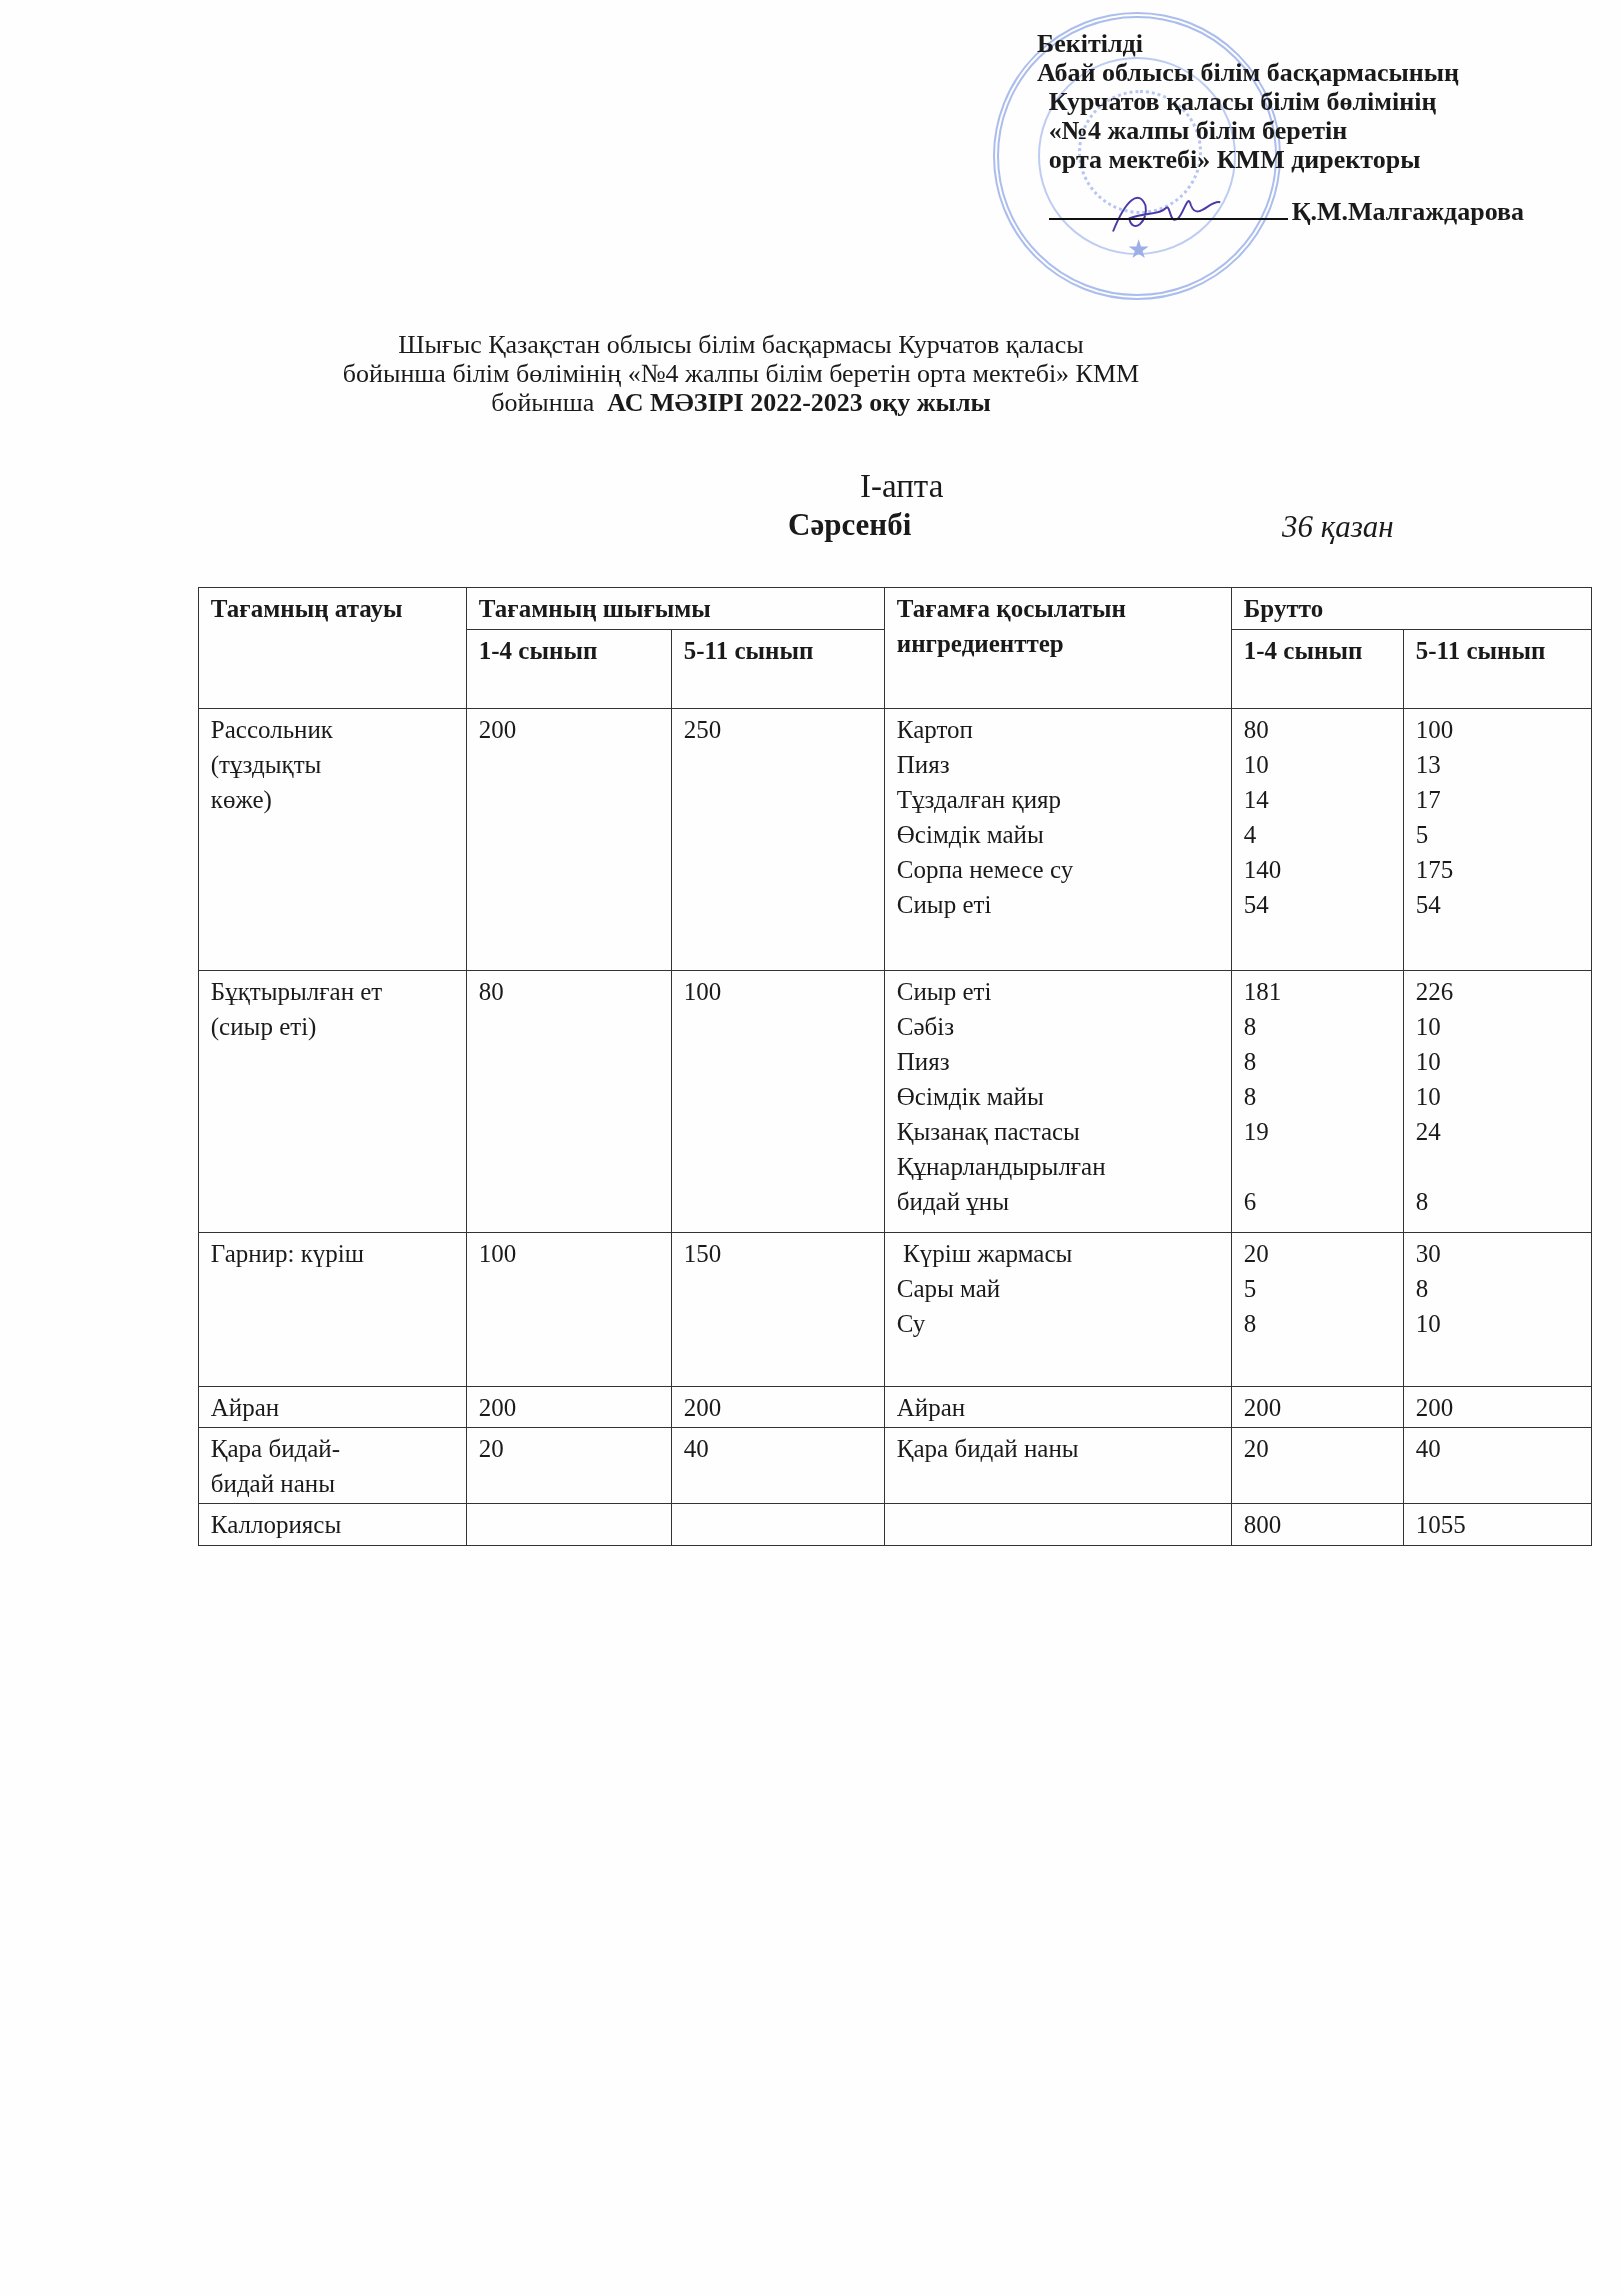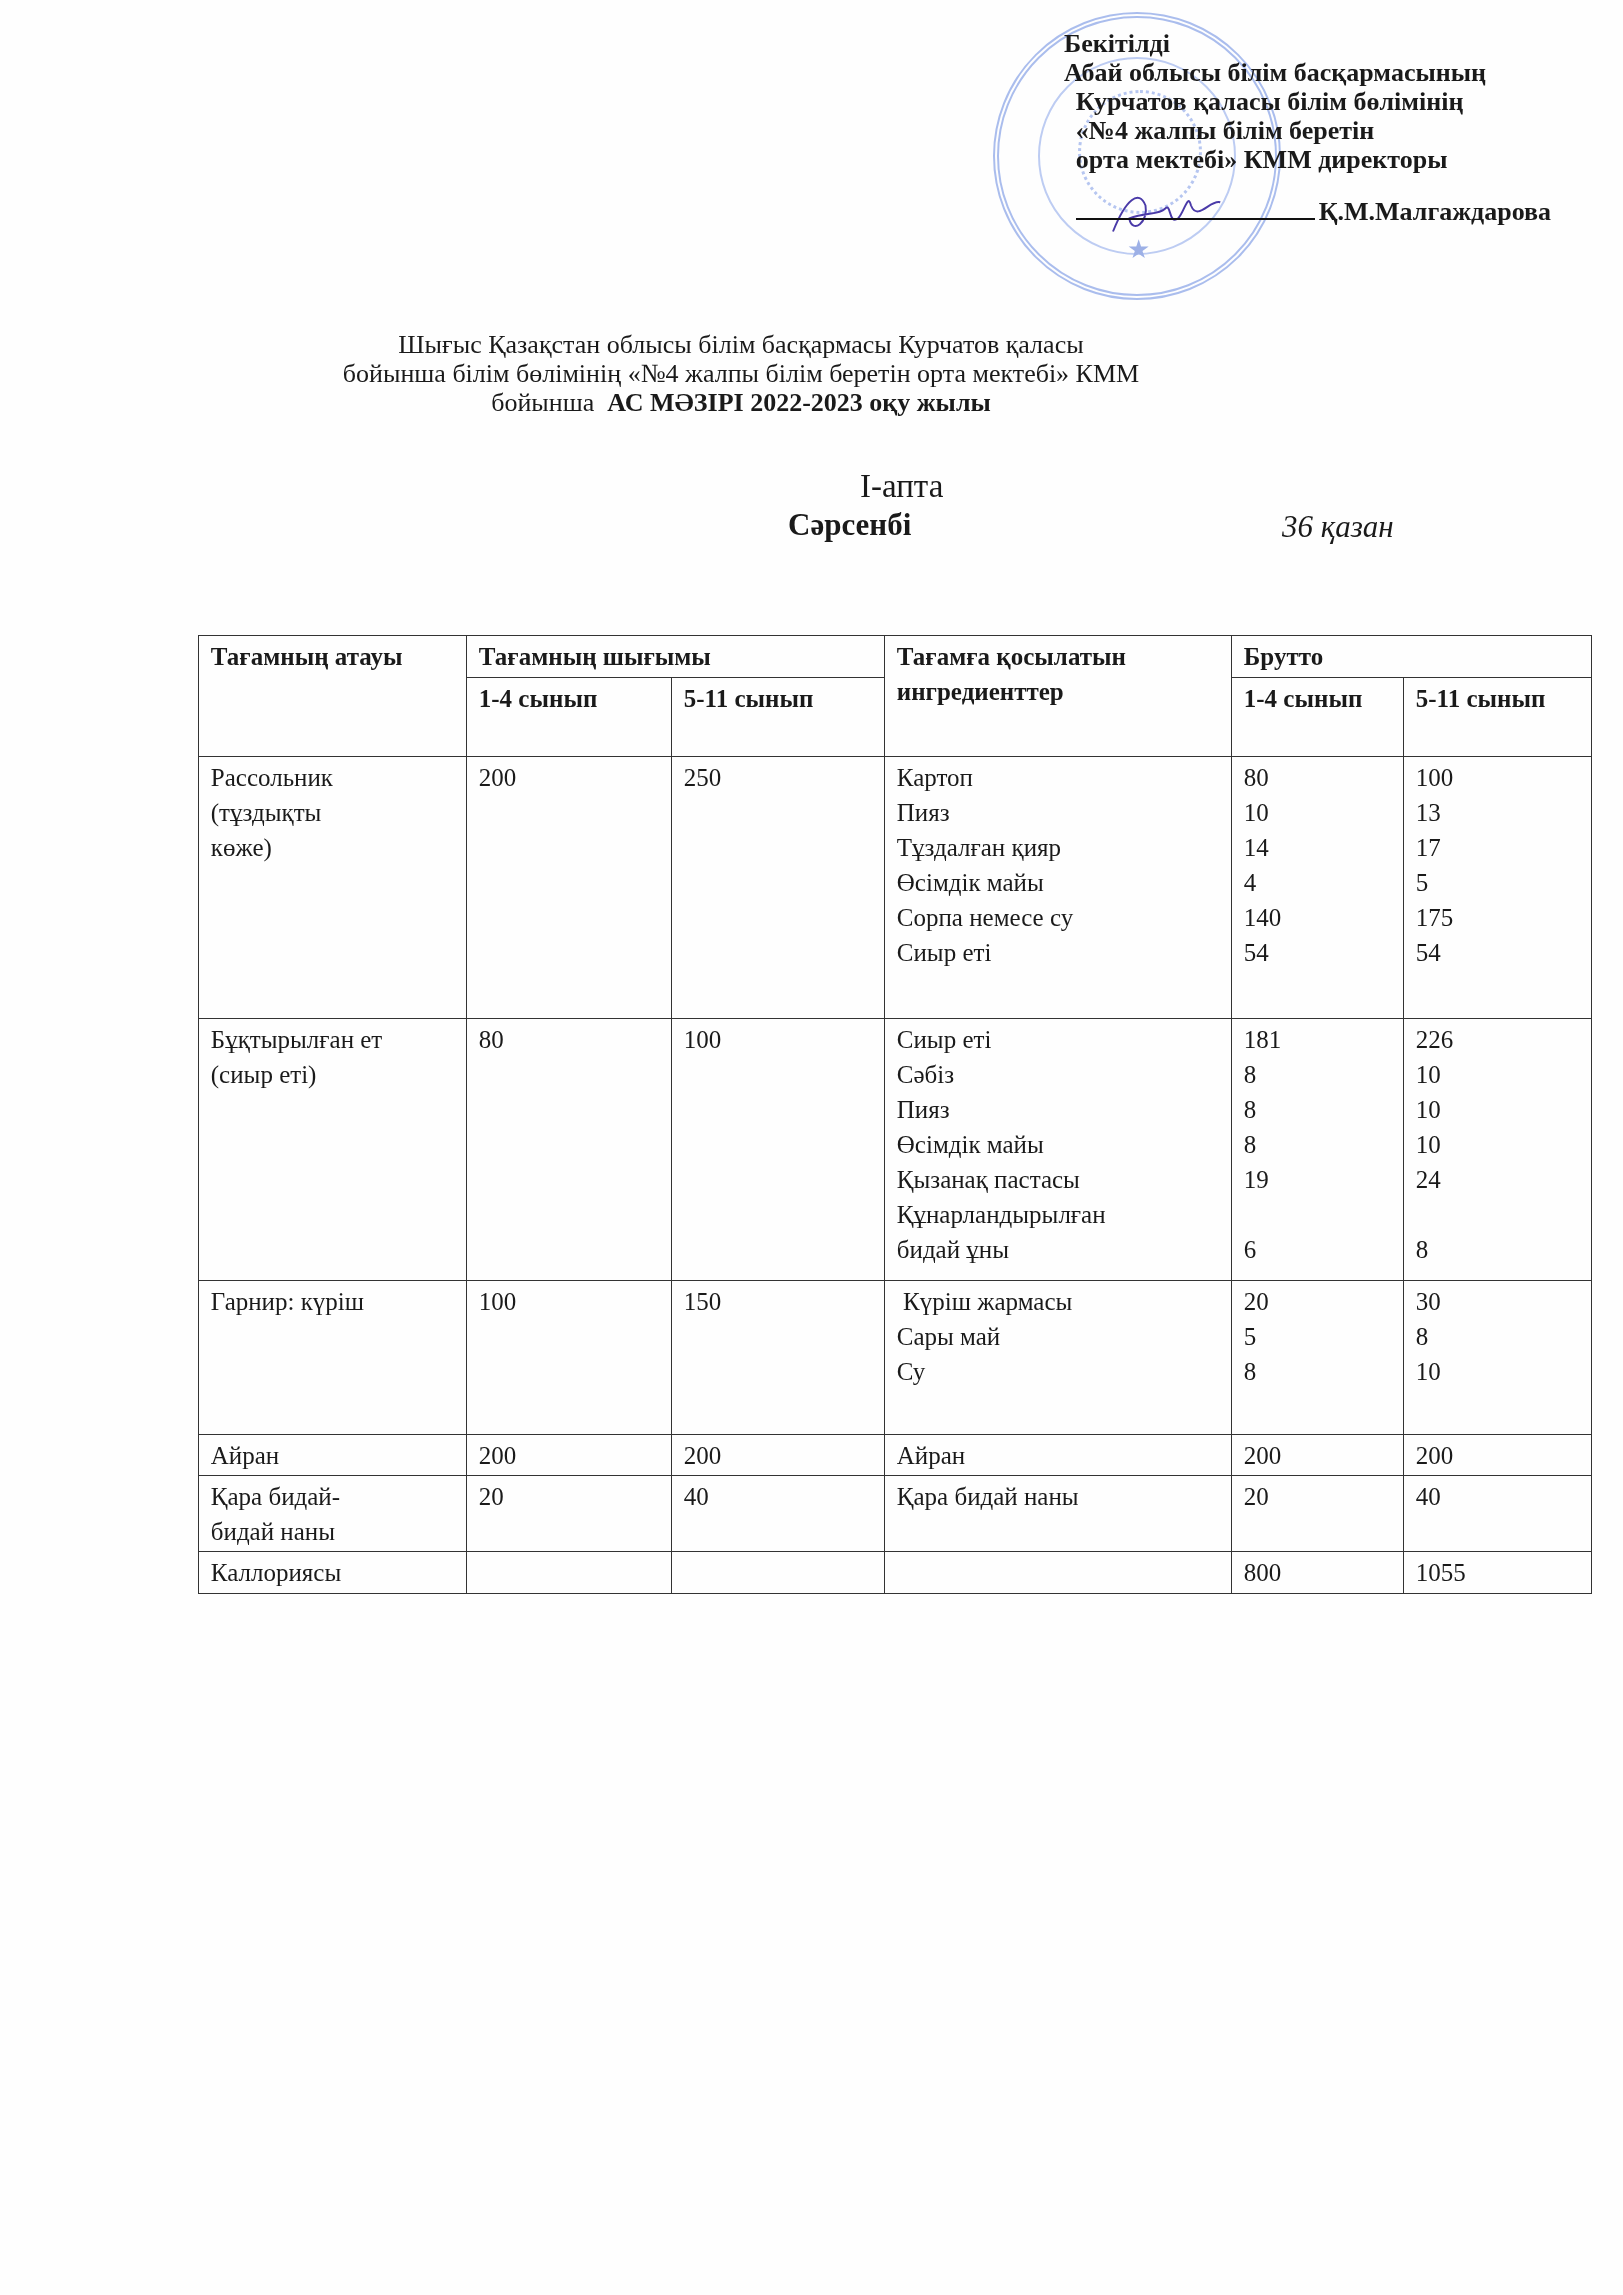--- a/index.html
+++ b/index.html
@@ -23,42 +23,42 @@
   .stamp .emblem {
     position: absolute; left: 79px; top: 72px; width: 118px; height: 118px;
     border-radius: 50%; border: 3.9px dotted #9fb4ec;
   }
   .stamp .star1 { position: absolute; left: 128px; top: 216px; color: #7d97df; font-size: 26px; }
   .signature {
     position: absolute; left: 1106px; top: 186px; width: 118px; height: 52px;
   }
   
   .approval {
-    position: absolute; left: 1064px; top: 29px;
+    position: absolute; left: 1037px; top: 29px;
     font-weight: bold; font-size: 26px; line-height: 29px;
     z-index: 2;
   }
   .approval div { white-space: nowrap; }
   .approval .sign-line { display: inline-block; width: 239px; border-bottom: 2.6px solid #111; height: 22px; vertical-align: baseline; margin-right: 3.9px; }
   .approval .indent { padding-left: 11.8px; }
   
   .heading {
     position: absolute; left: 0; width: 1482px; text-align: center;
     font-size: 26px; line-height: 29px;
   }
   .heading div { white-space: nowrap; }
   .heading .bold { font-weight: bold; }
   .week { position: absolute; top: 468px; left: 860px; font-weight: normal; font-size: 33px; }
   .day { position: absolute; top: 507px; left: 788px; font-weight: bold; font-size: 31px; }
   .date { position: absolute; top: 509px; left: 1282px; font-style: italic; font-size: 31px; }
   
   table.menu {
     position: absolute; left: 198px; top: 587px; width: 1392px;
     border-collapse: collapse; table-layout: fixed;
-    font-size: 25px; line-height: 35px; margin-top: 48px;
+    font-size: 25px; line-height: 35px;
   }
   table.menu td, table.menu th {
     border: 1.3px solid #333; vertical-align: top; text-align: left;
     padding: 2.6px 11.8px; font-weight: normal;
   }
   table.menu th { font-weight: bold; }
   .lines div { white-space: nowrap; }
   .bold { font-weight: bold; }
 </style>
 </head>

